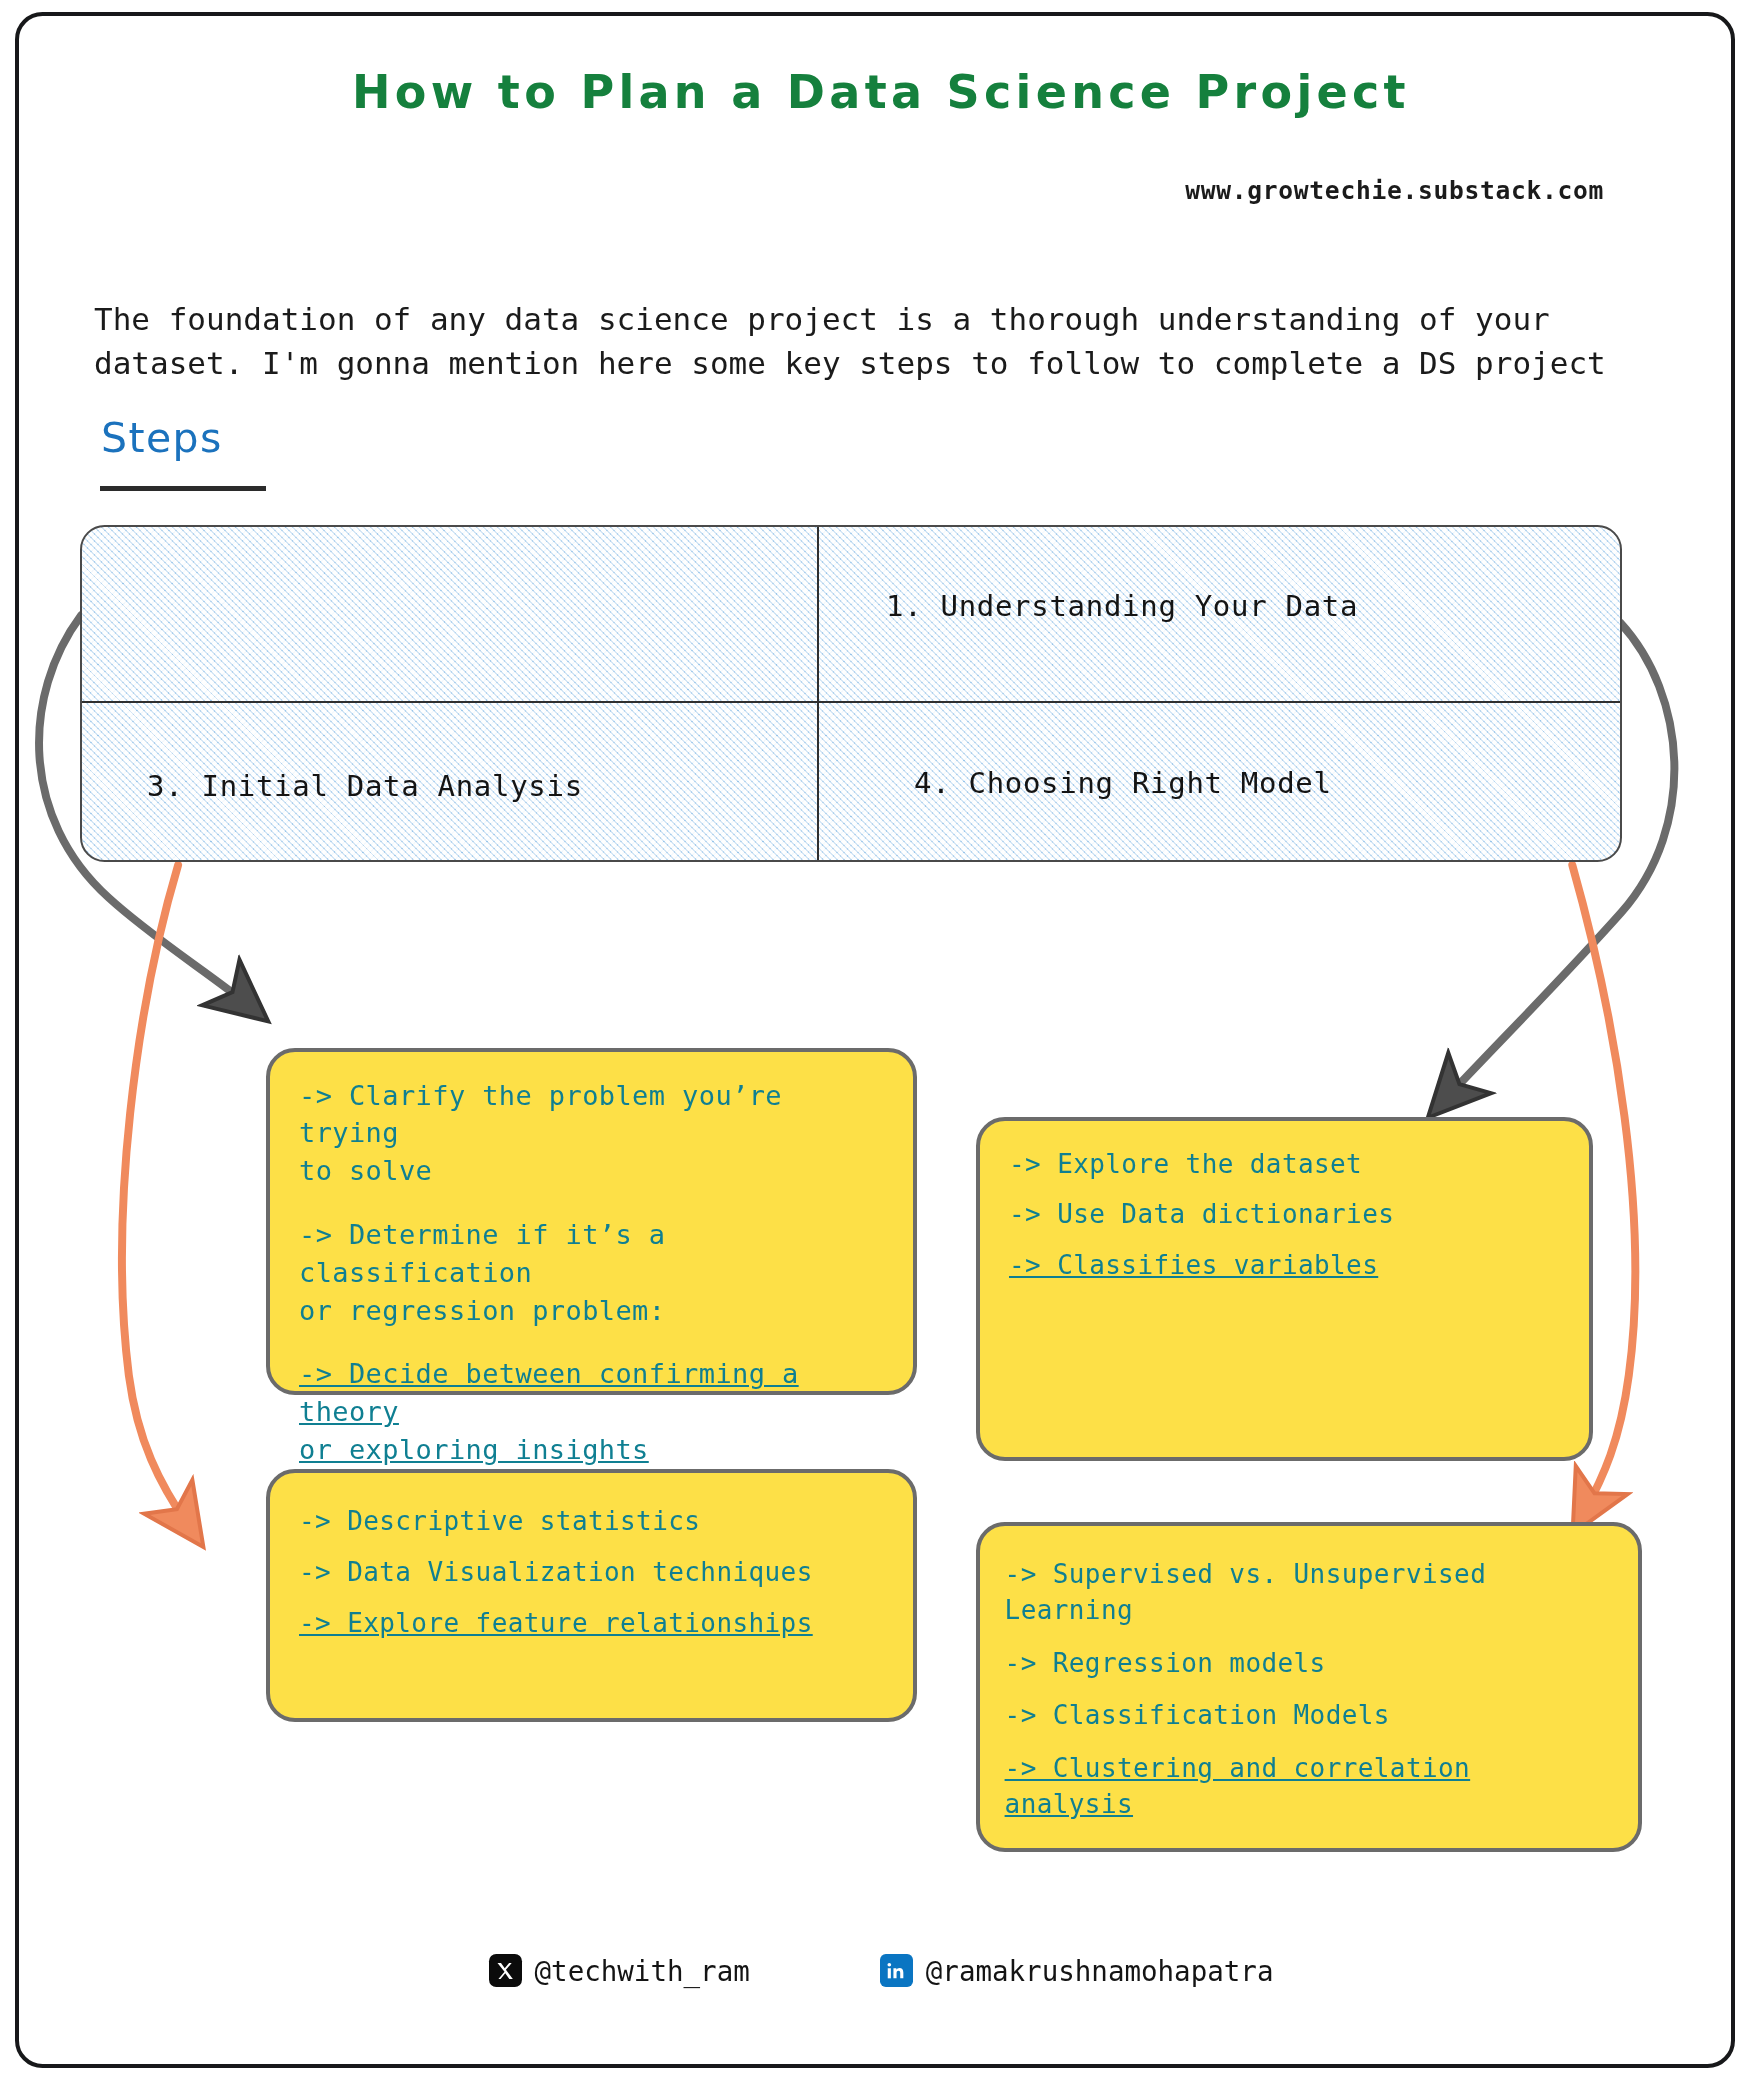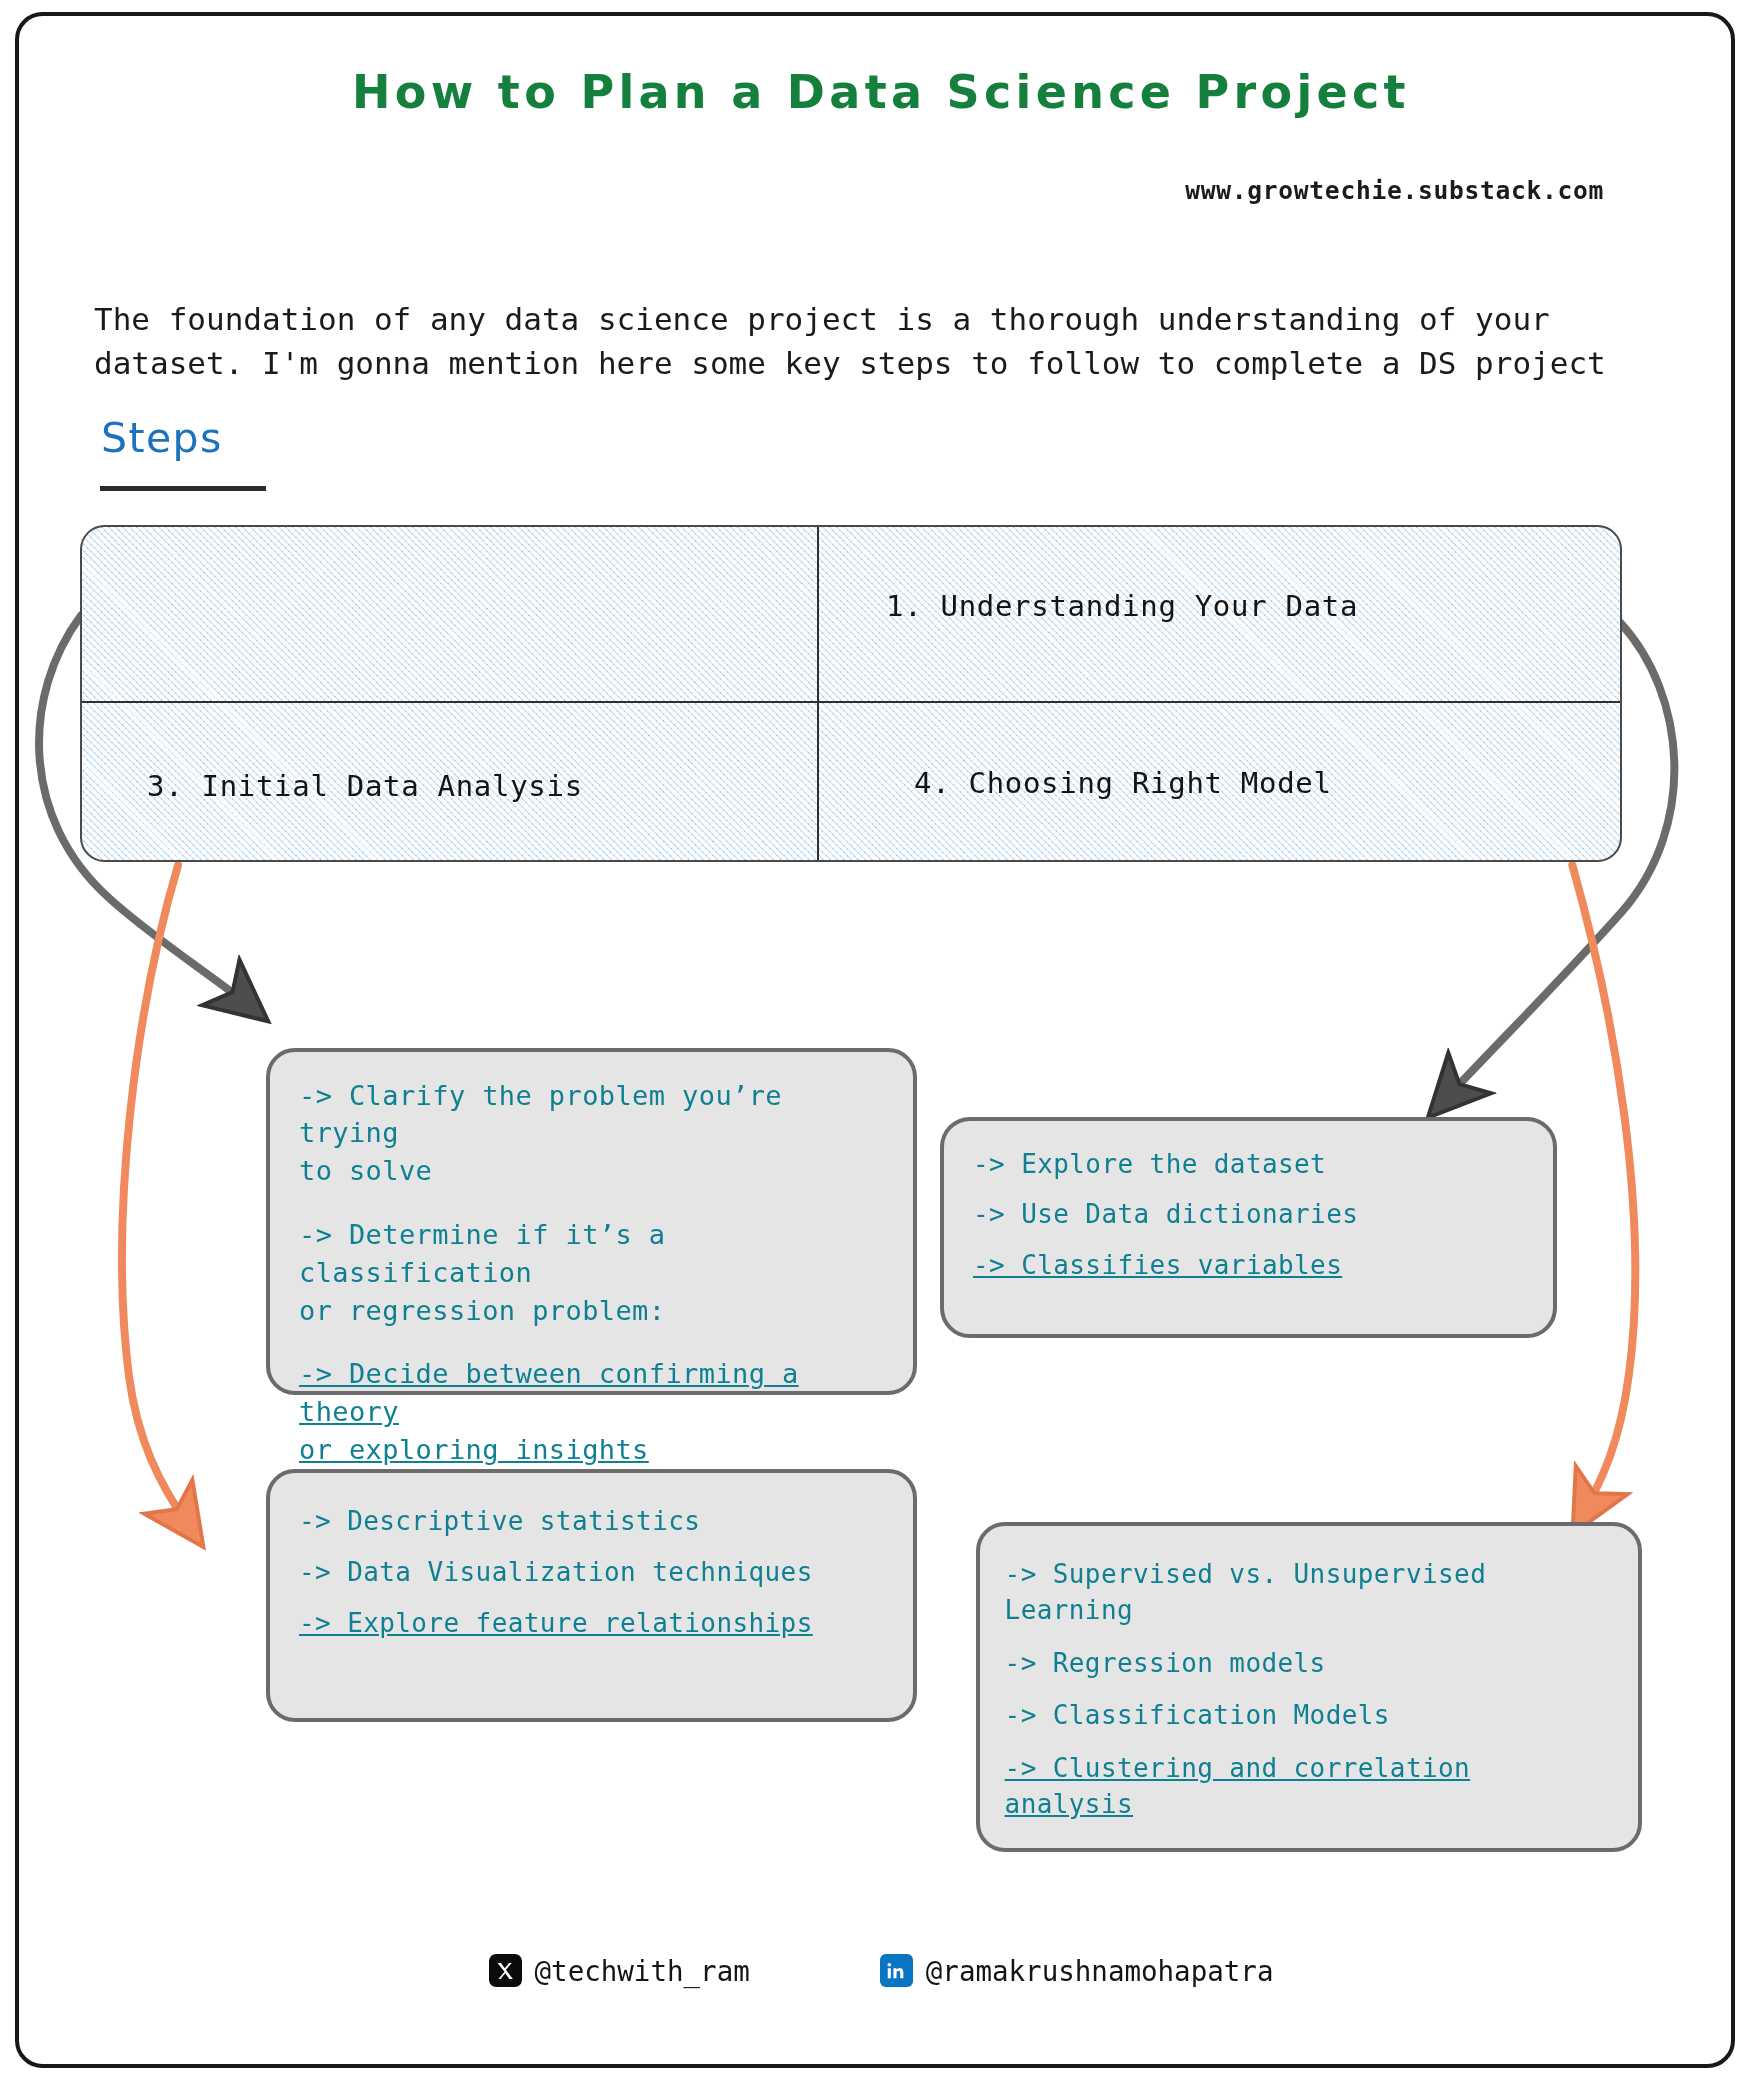--- a/index.html
+++ b/index.html
@@ -141,37 +141,37 @@
     height: 2087px;
     pointer-events: none;
   }
 
   
   .detail-box {
     position: absolute;
     border: 4.3px solid #6b6b6b;
     border-radius: 29px;
     box-sizing: border-box;
-    background: #e5e5e5;
+    background: #fde047;
     padding: 24.6px 29px;
   }
   .detail-line {
     font-family: "DejaVu Sans Mono", monospace;
     font-size: 27px;
     line-height: 1.40;
     color: #0f7f92;
     letter-spacing: 0.4px;
     white-space: pre-line;
     margin-bottom: 20px;
   }
   .detail-line:last-child { margin-bottom: 0; text-decoration: underline; }
 
   #box-goals   { left: 266px;  top: 1048px; width: 651px;  height: 347px; }
   #box-goals .detail-line { margin-bottom: 26px; }
-  #box-explore { left: 940px; top: 1117px; width: 617px;  height: 221px; border-radius: 30px; }
+  #box-explore { left: 976px; top: 1117px; width: 617px;  height: 344px; }
   #box-explore .detail-line { margin-bottom: 14.5px; font-size: 26px; }
   #box-ida     { left: 266px;  top: 1469px; width: 651px;  height: 253px; padding-top: 30px;}
   #box-ida .detail-line { margin-bottom: 14.5px; font-size: 26px; }
   #box-model   { left: 976px; top: 1522px; width: 666px;  height: 330px; padding: 30px 24.6px; }
   #box-model .detail-line { margin-bottom: 16px; font-size: 26px; }
 
   
   #footer {
     position: absolute;
     left: 0;

